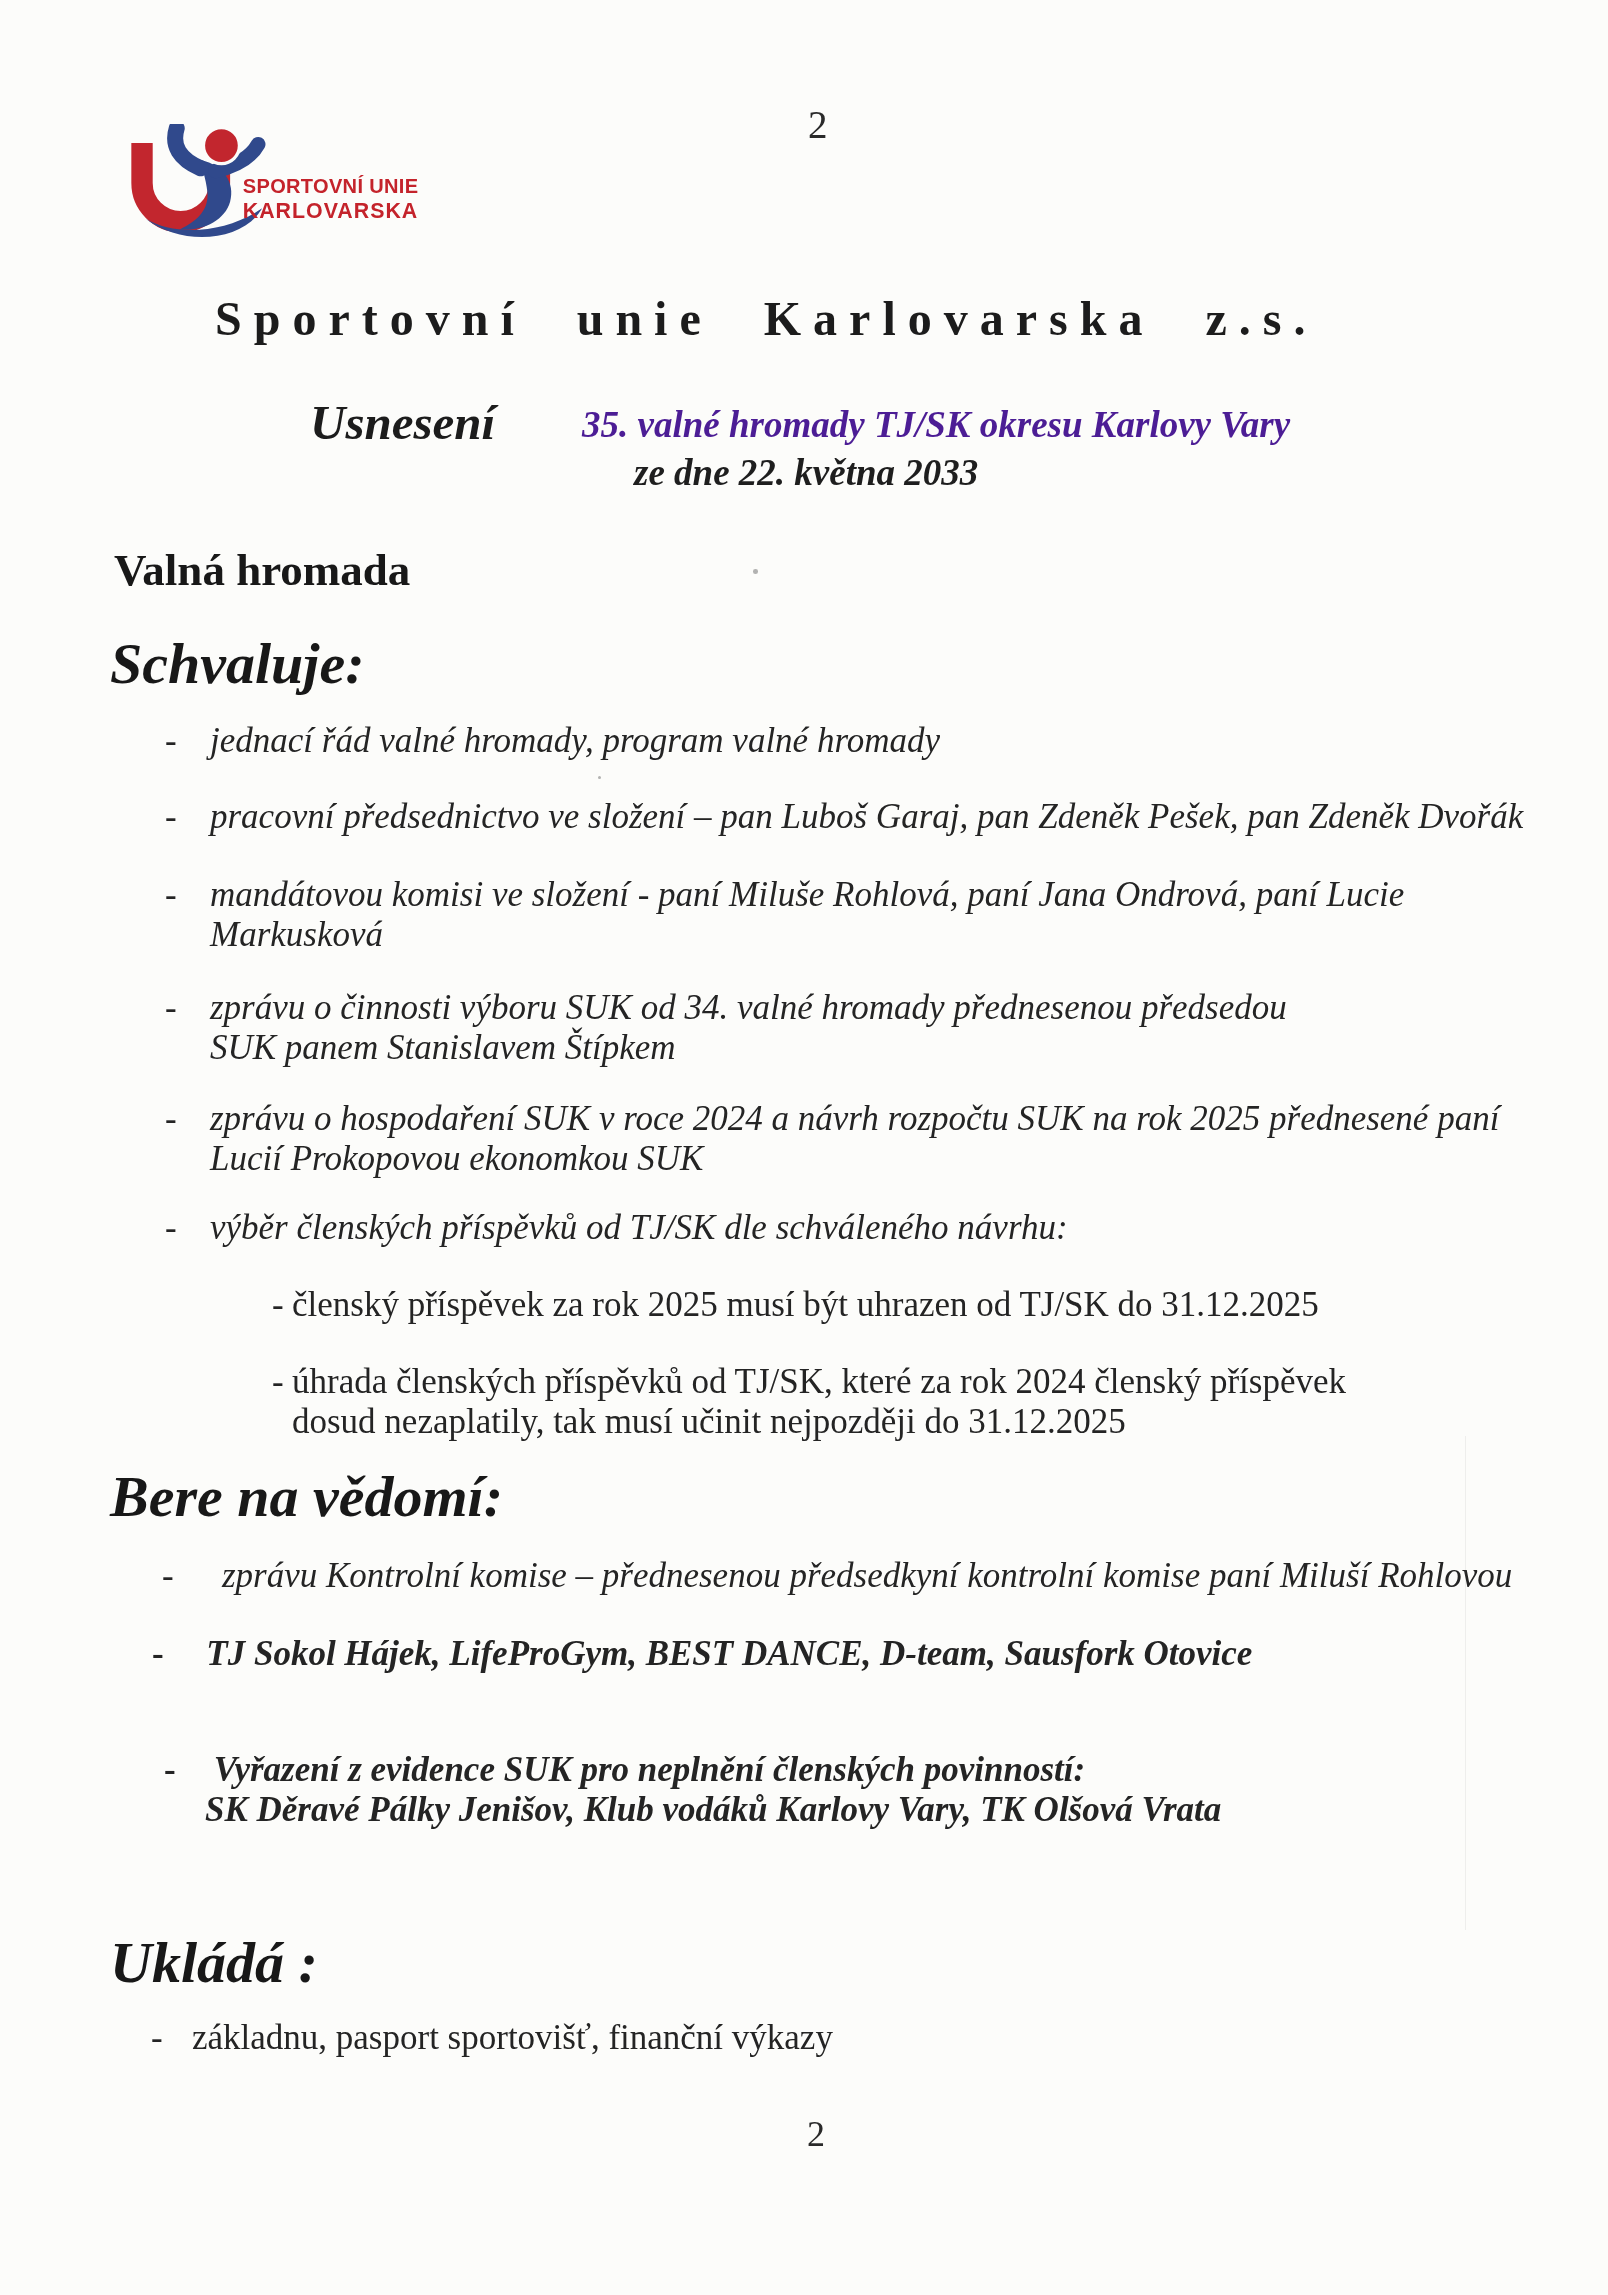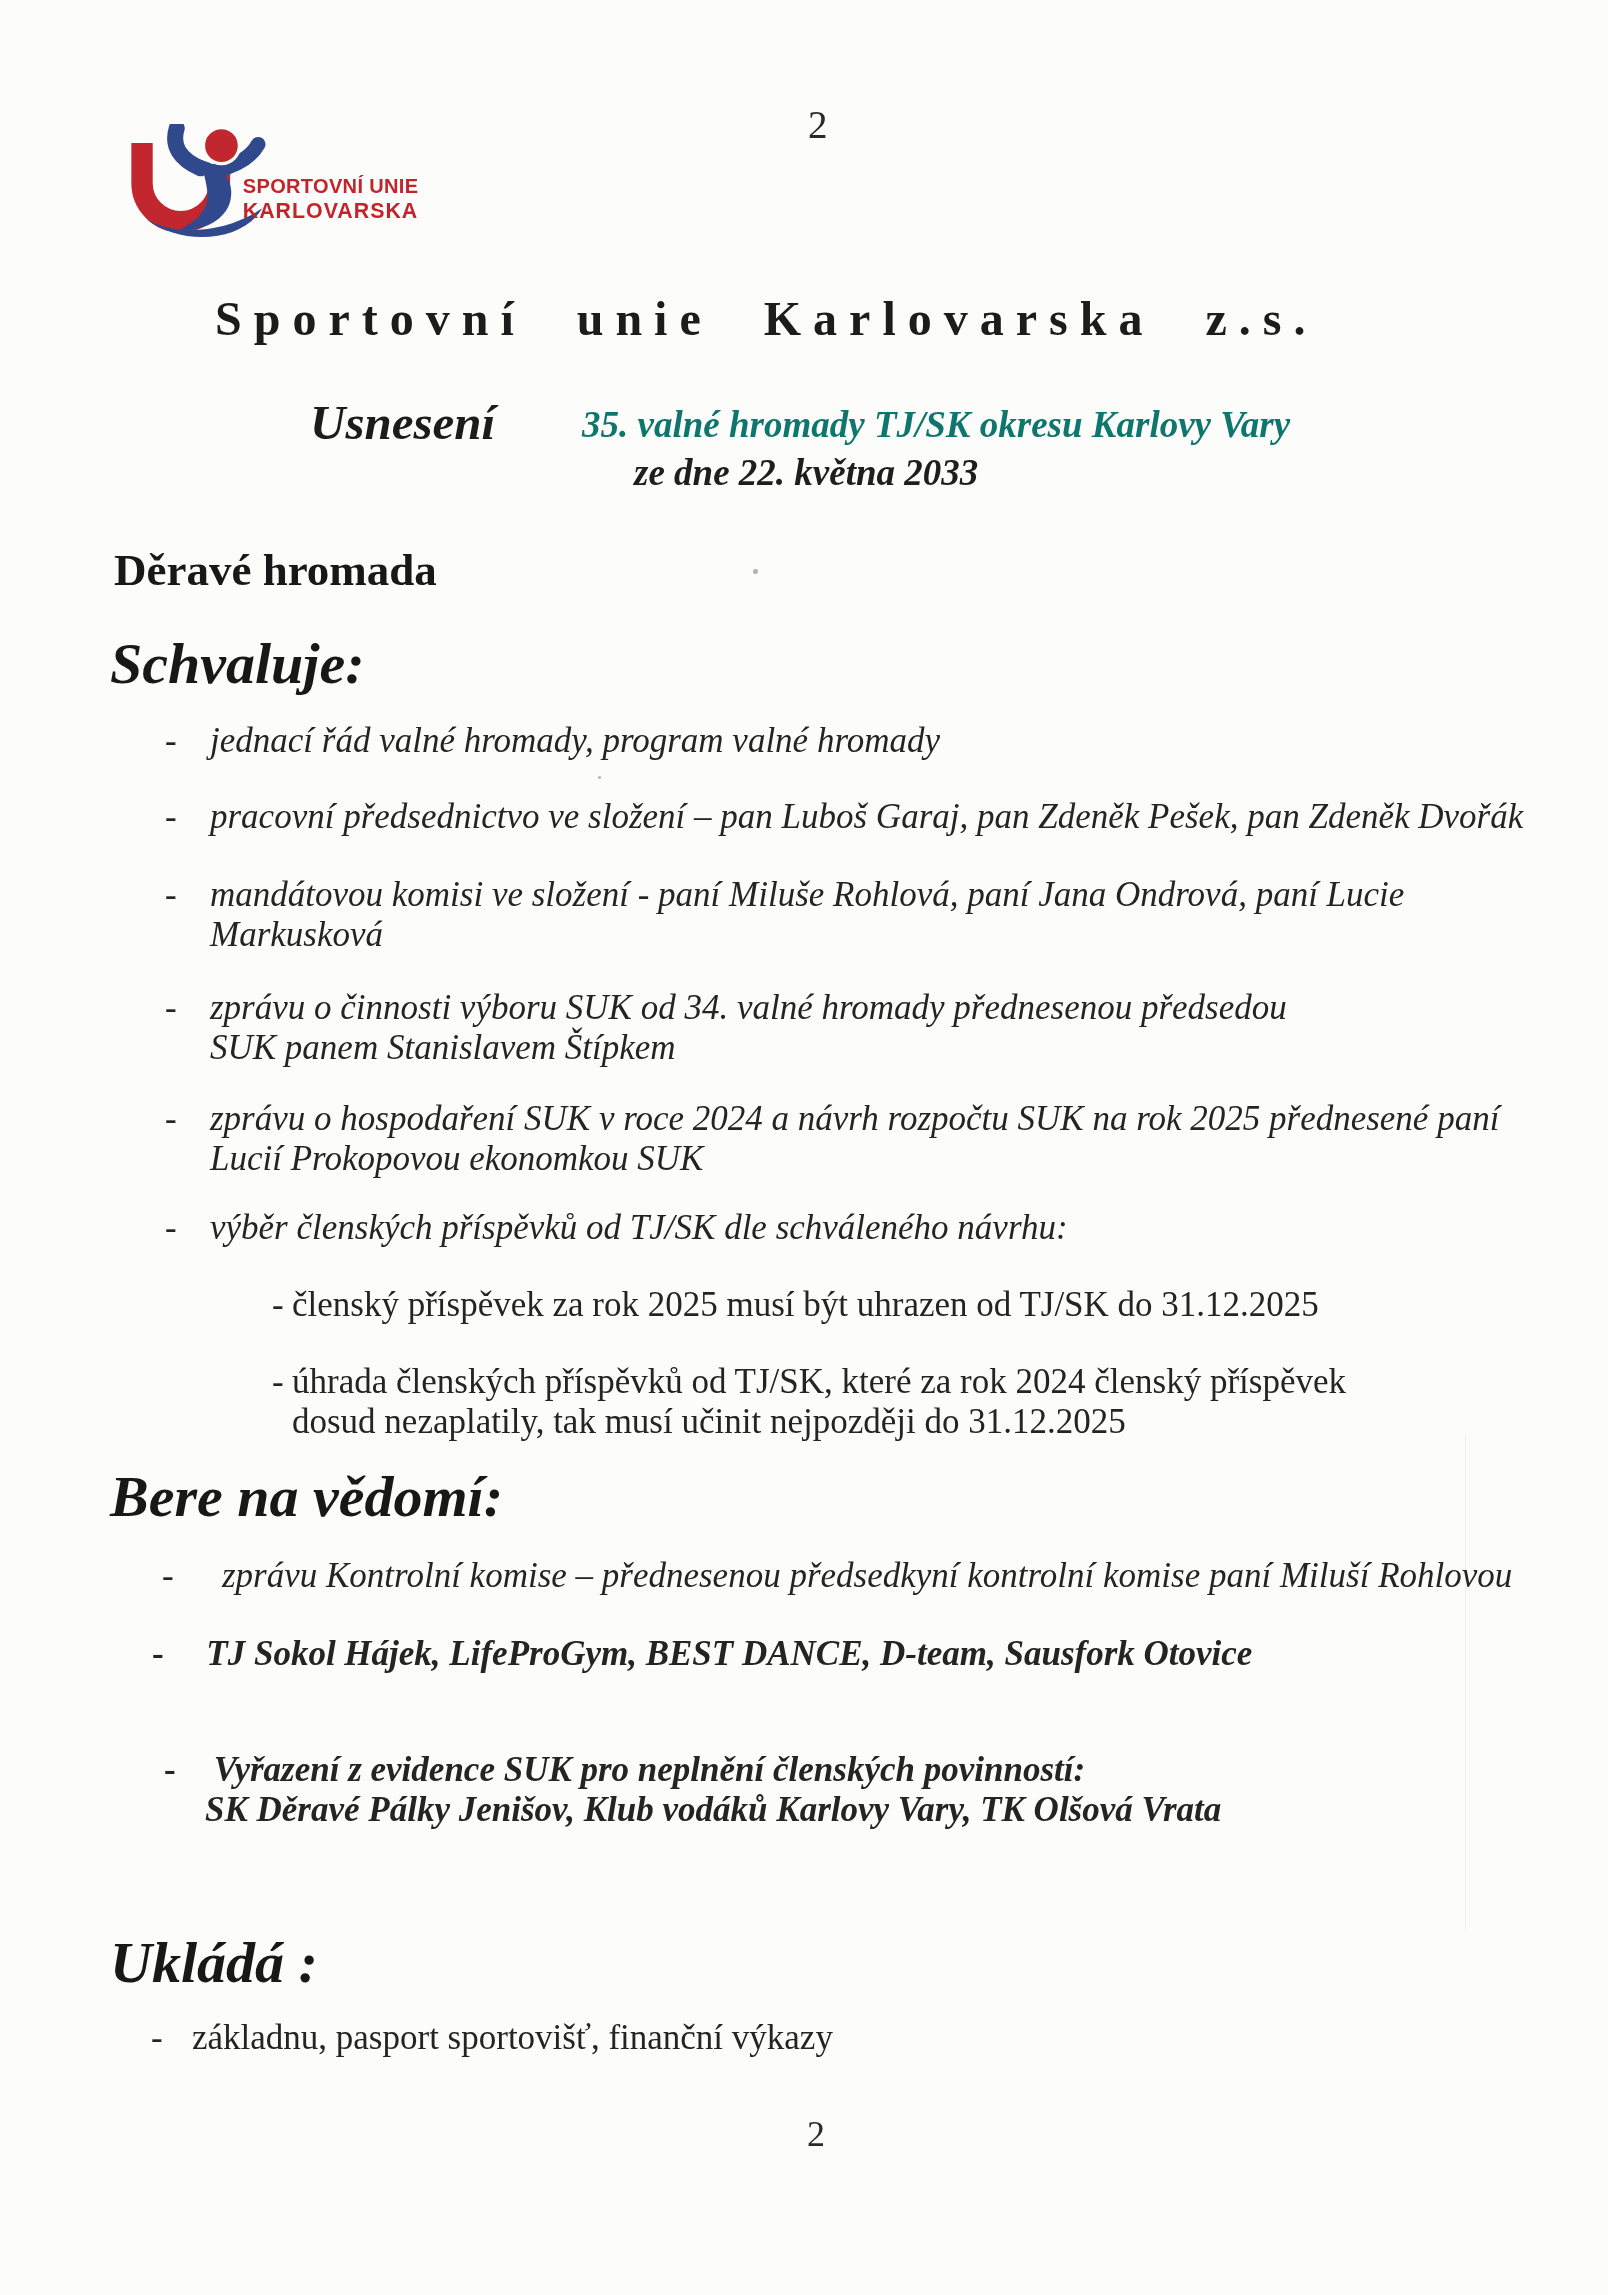--- a/index.html
+++ b/index.html
@@ -20,21 +20,21 @@
     position:absolute; left:215px; top:291px;
     font-size:48px; font-weight:700; color:#1c1c1c;
     letter-spacing:12px; word-spacing:27px; white-space:nowrap;
   }
   .doc-type {
     position:absolute; left:310px; top:394px;
     font-size:49px; font-weight:700; font-style:italic; color:#1c1c1c;
   }
   .meet1 {
     position:absolute; left:582px; top:403px;
-    font-size:37px; font-weight:700; font-style:italic; color:#0f766e; white-space:nowrap;
+    font-size:37px; font-weight:700; font-style:italic; color:#4c1d95; white-space:nowrap;
   }
   .meet2 {
     position:absolute; left:634px; top:451px;
     font-size:37px; font-weight:700; font-style:italic; color:#1e1e1e; white-space:nowrap;
   }
 
   .h-main {
     position:absolute; left:114px; top:544px;
     font-size:45px; font-weight:700; color:#181818;
   }
@@ -86,21 +86,21 @@
       <text x="175" y="103" font-size="30" letter-spacing="0.5" fill="#c4232b">SPORTOVNÍ UNIE</text>
       <text x="175" y="140" font-size="32" letter-spacing="1.5" fill="#c4232b">KARLOVARSKA</text>
     </svg>
   </div>
 
   <h1 class="org-title">Sportovní unie Karlovarska z.s.</h1>
   <div class="doc-type">Usnesení</div>
   <div class="meet1">35. valné hromady TJ/SK okresu Karlovy Vary</div>
   <div class="meet2">ze dne 22. května 2033</div>
 
-  <h2 class="h-main">Děravé hromada</h2>
+  <h2 class="h-main">Valná hromada</h2>
 
   <h3 class="h-sec" style="top:630px;">Schvaluje:</h3>
 
   <div class="item" style="left:165px; top:721px;">
     <span class="dash">-</span>
     <div class="txt" style="margin-left:45px;">
       <div class="ln">jednací řád valné hromady, program valné hromady</div>
     </div>
   </div>
 

